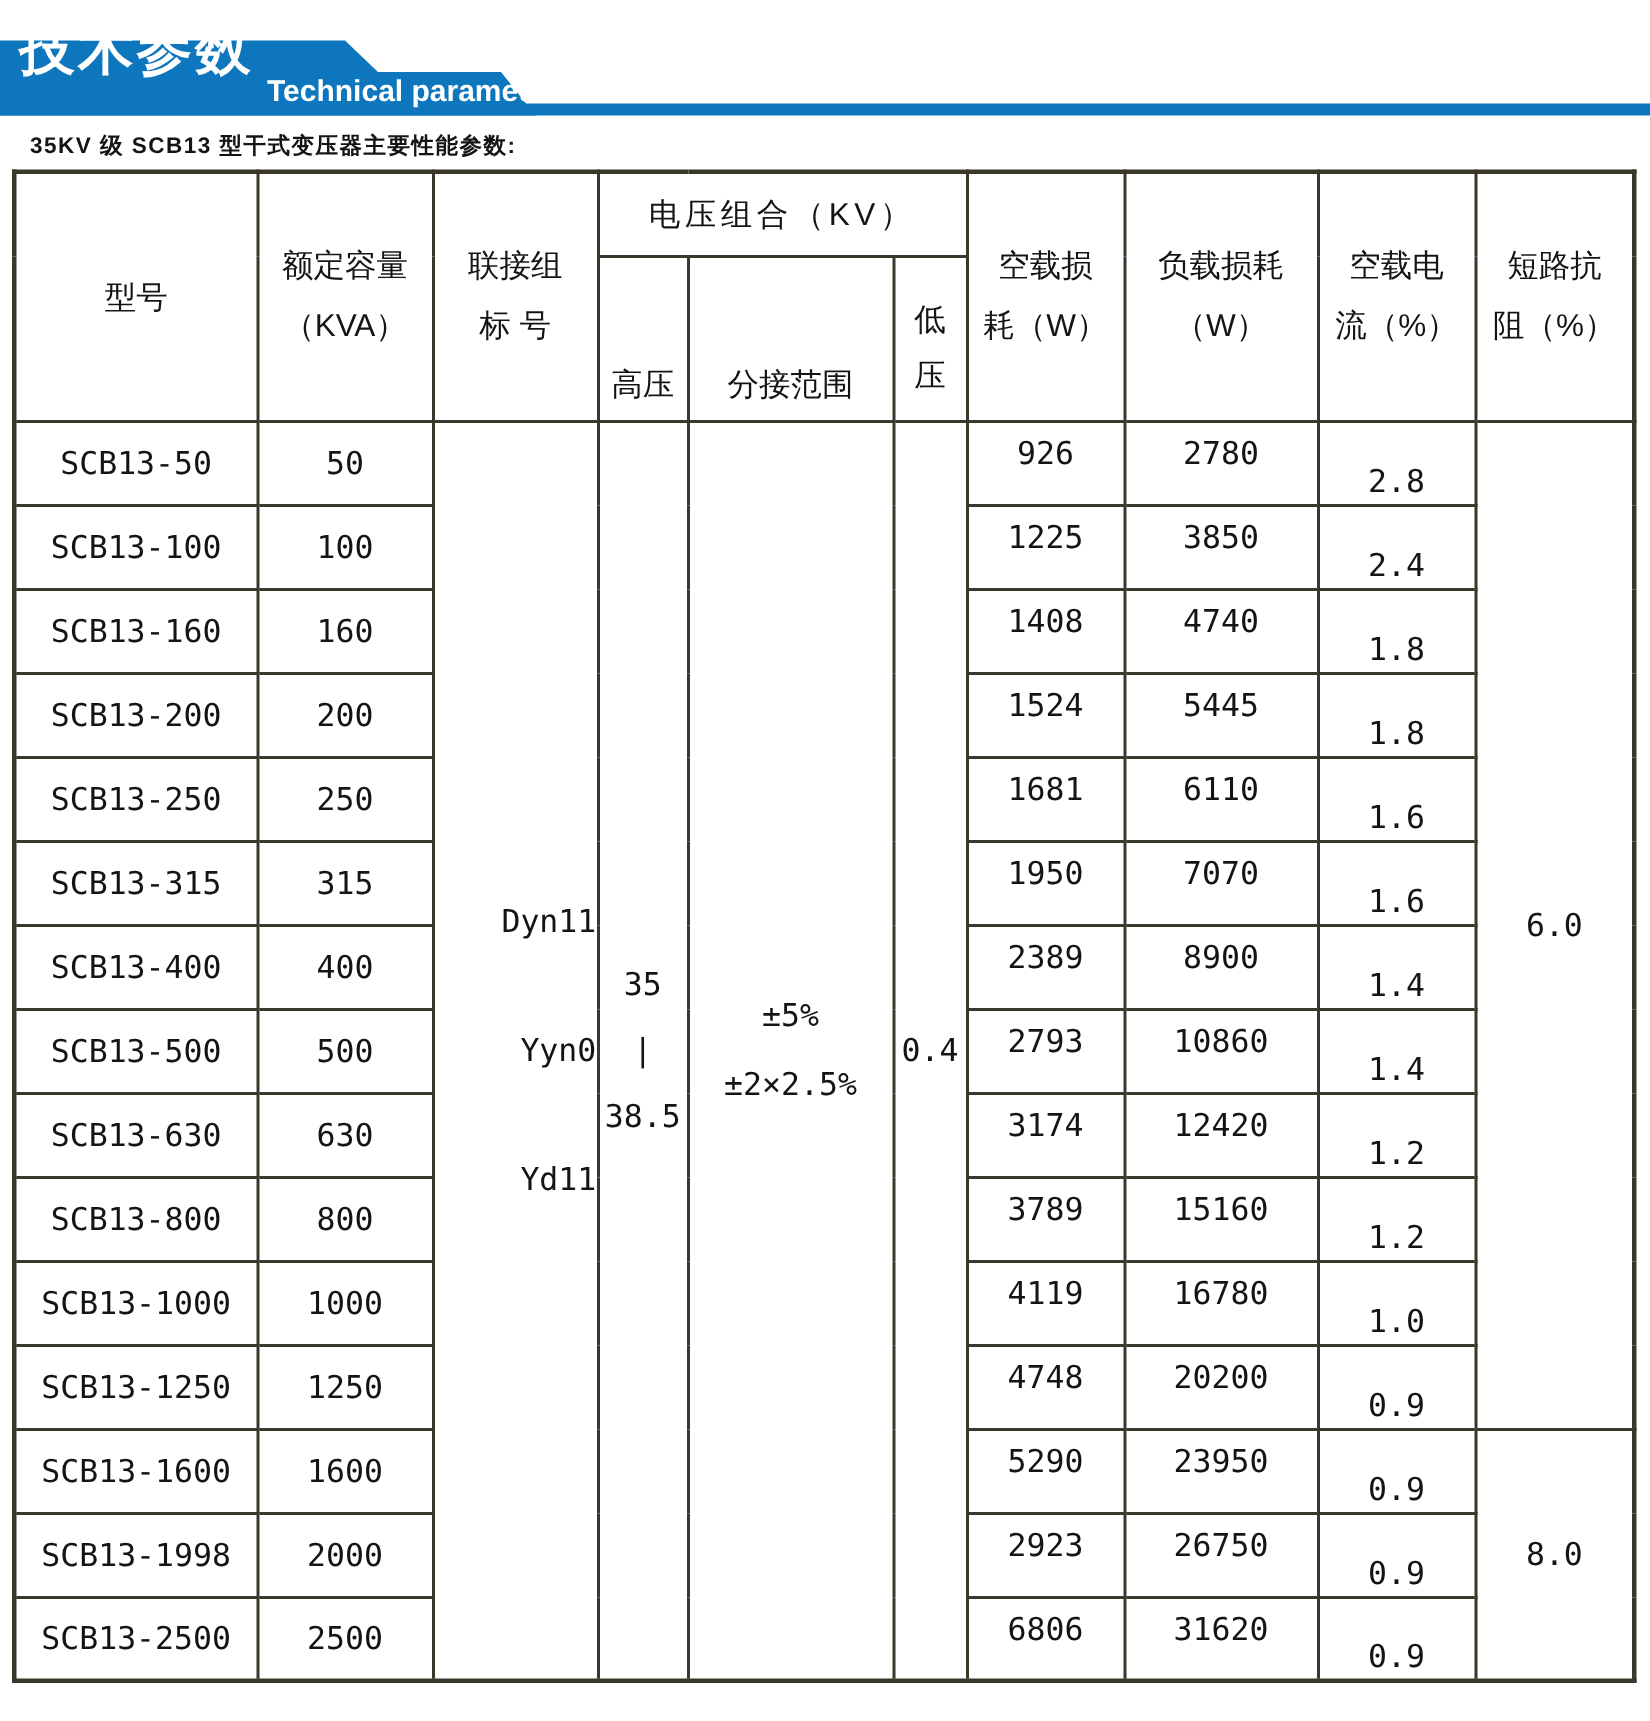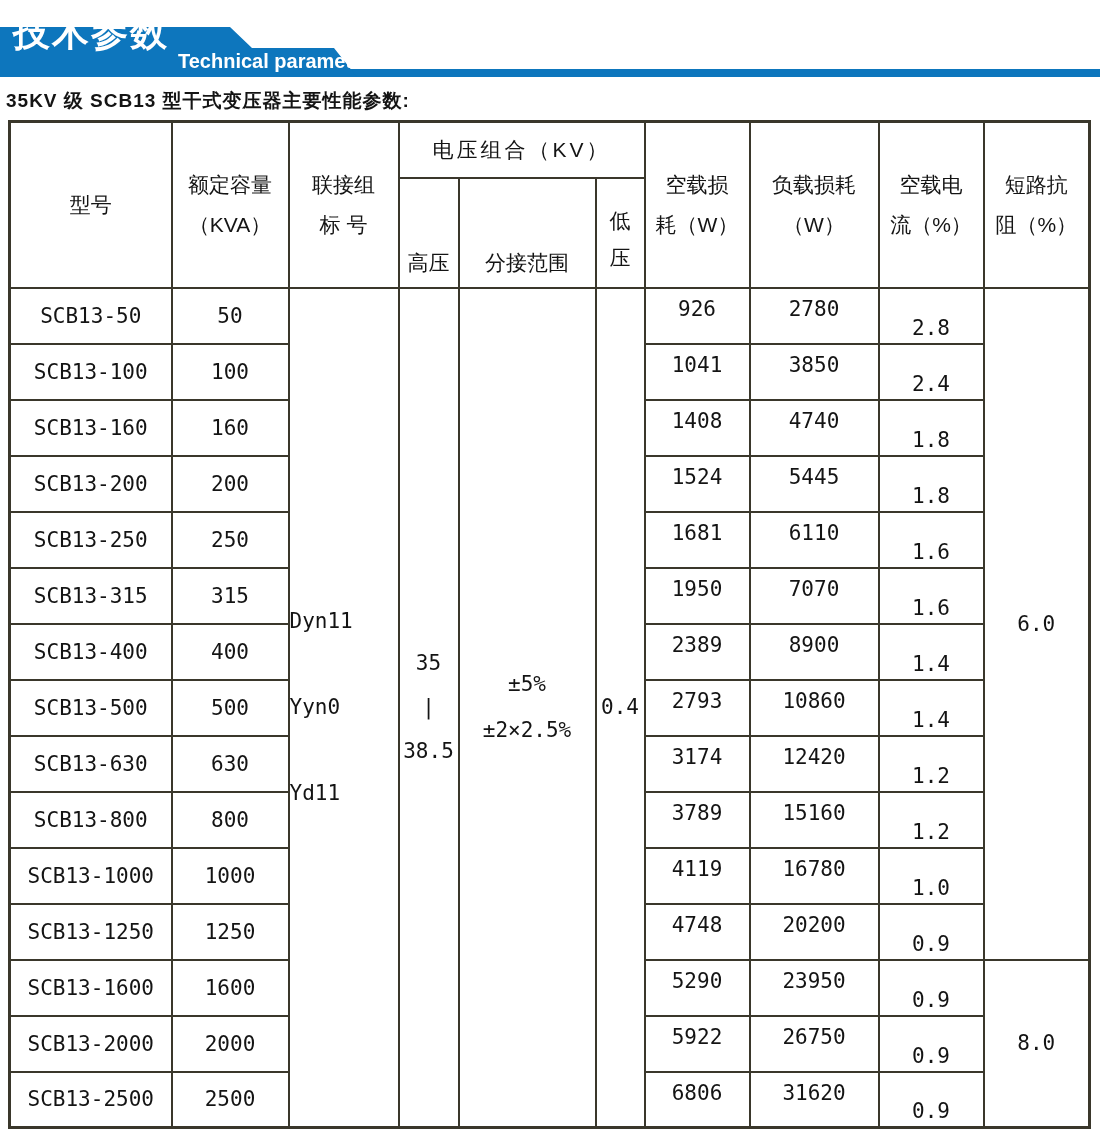--- a/index.html
+++ b/index.html
@@ -13,21 +13,21 @@
   .title-cn {
     position:absolute; left:13px; top:11px; font-size:37px; font-weight:700;
     color:#ffffff; letter-spacing:2px; line-height:1.2; white-space:nowrap;
   }
   .title-en {
     position:absolute; left:178px; top:50px; font-size:20px; font-weight:600;
     color:#ffffff; white-space:nowrap;
   }
   
   .subtitle {
-    margin:4px 0 6px 6px; font-size:19px; font-weight:600; letter-spacing:1px;
+    margin:4px 0 6px 20px; font-size:15px; font-weight:600; letter-spacing:1px;
     white-space:nowrap;
   }
   
   table {
     border-collapse:collapse; table-layout:fixed; margin-left:8px;
     border:3px solid #3a372b;
   }
   th,td {
     border:2px solid #3a372b; padding:0; text-align:center;
     vertical-align:middle; font-weight:400; overflow:hidden;
@@ -37,21 +37,21 @@
   thead tr.hr2 { height:110px; }
   tbody tr { height:56px; }
   .sp { letter-spacing:3px; }
   .two-line div { line-height:1.9; }
   .sub-bottom { vertical-align:bottom; padding-bottom:10px; }
   .lv-head div { line-height:1.75; }
   .num { font-family:"DejaVu Sans Mono","Liberation Mono",monospace; font-size:21px; }
   td.vtop { vertical-align:top; padding-top:8px; }
   td.vlow { padding-top:24px; }
   .conn-stack { display:flex; flex-direction:column; justify-content:center;
-                align-items:flex-start; gap:62px; height:100%; }
+                align-items:flex-end; gap:62px; height:100%; }
   .hv-stack div { line-height:44px; }
   .tap-stack div { line-height:46px; }
 </style>
 </head>
 <body>
 
 <div class="banner">
   <svg width="1100" height="84">
     <rect class="accent-fill" x="0" y="69" width="1100" height="8" fill="#0d76bd"></rect>
     <polygon class="accent-fill" points="0,27 230,27 252,48 334,48 357,77 0,77" fill="#0d76bd"></polygon>
@@ -139,21 +139,21 @@
         </td>
         <td class="num" rowspan="15">0.4</td>
         <td class="num vtop">926</td>
         <td class="num vtop">2780</td>
         <td class="num vlow">2.8</td>
         <td class="num" rowspan="12">6.0</td>
       </tr>
       <tr>
         <td class="num">SCB13-100</td>
         <td class="num">100</td>
-        <td class="num vtop">1041</td>
+        <td class="num vtop">1225</td>
         <td class="num vtop">3850</td>
         <td class="num vlow">2.4</td>
       </tr>
       <tr>
         <td class="num">SCB13-160</td>
         <td class="num">160</td>
         <td class="num vtop">1408</td>
         <td class="num vtop">4740</td>
         <td class="num vlow">1.8</td>
       </tr>
@@ -222,23 +222,23 @@
       </tr>
       <tr>
         <td class="num">SCB13-1600</td>
         <td class="num">1600</td>
         <td class="num vtop">5290</td>
         <td class="num vtop">23950</td>
         <td class="num vlow">0.9</td>
         <td class="num" rowspan="3">8.0</td>
       </tr>
       <tr>
-        <td class="num">SCB13-2000</td>
+        <td class="num">SCB13-1998</td>
         <td class="num">2000</td>
-        <td class="num vtop">5922</td>
+        <td class="num vtop">2923</td>
         <td class="num vtop">26750</td>
         <td class="num vlow">0.9</td>
       </tr>
       <tr>
         <td class="num">SCB13-2500</td>
         <td class="num">2500</td>
         <td class="num vtop">6806</td>
         <td class="num vtop">31620</td>
         <td class="num vlow">0.9</td>
       </tr>

